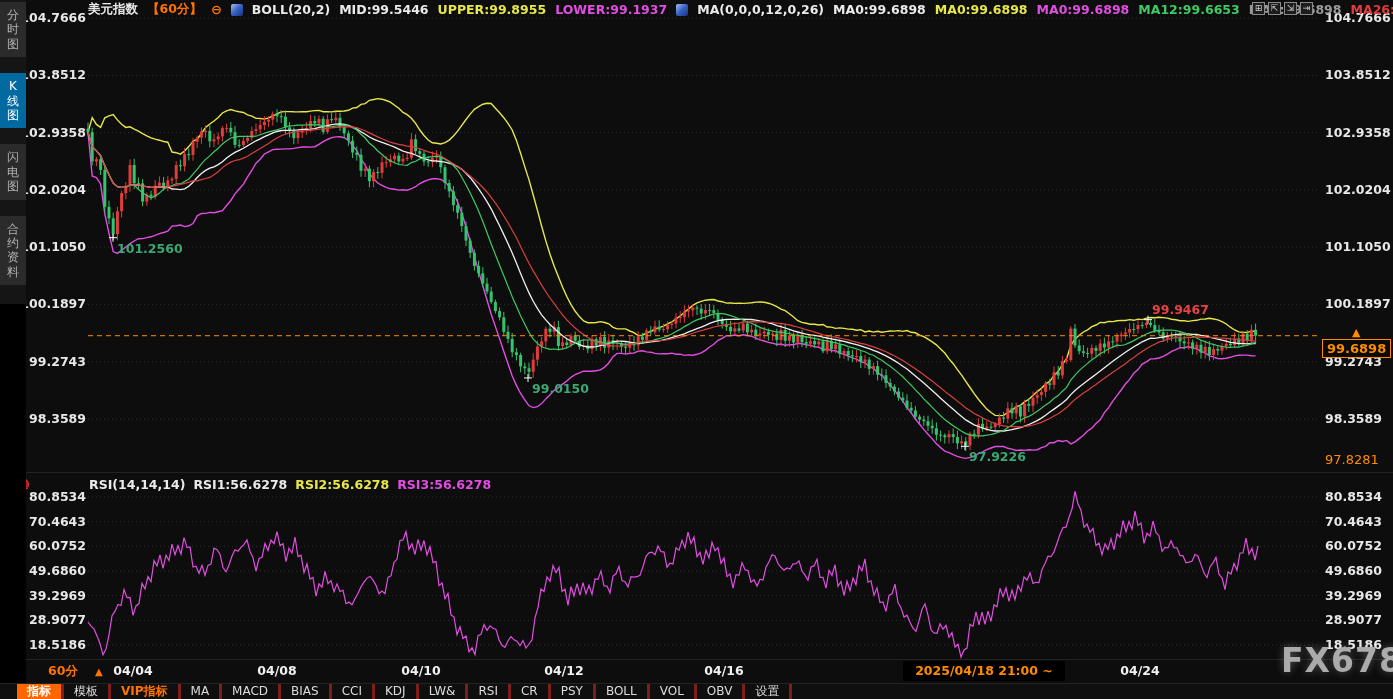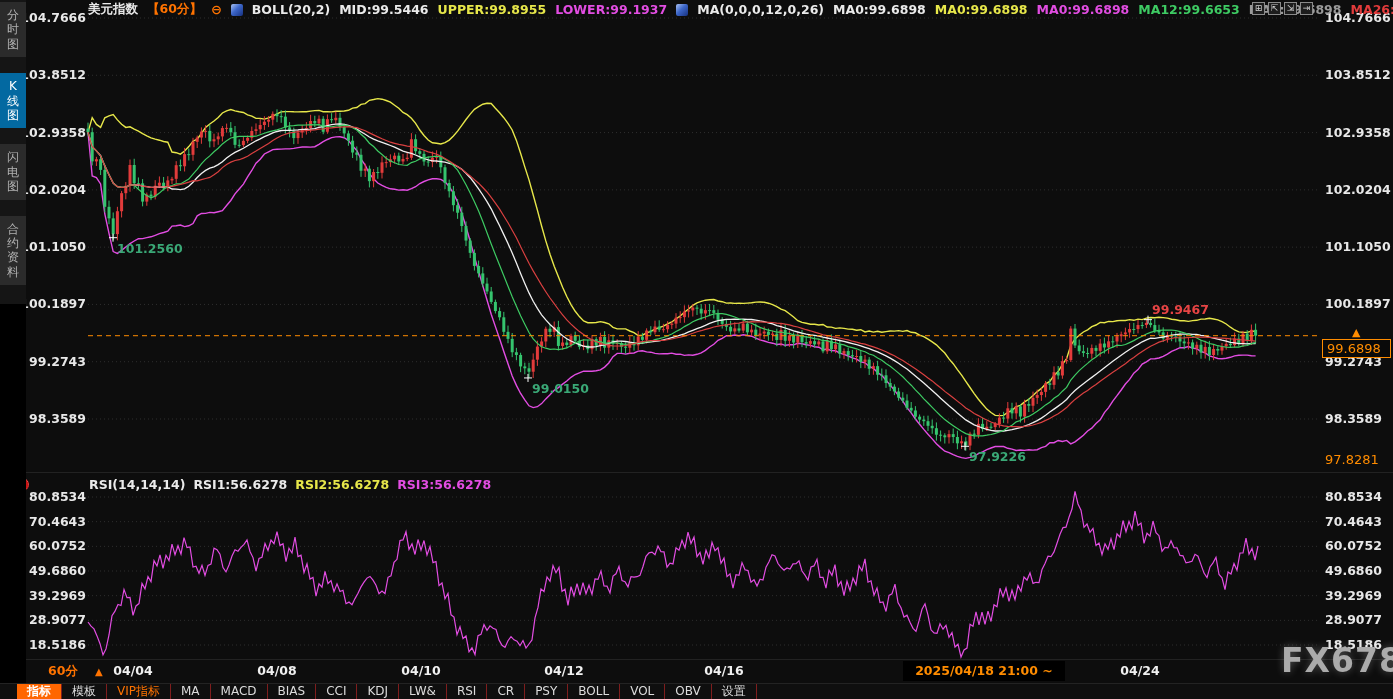--- a/index.html
+++ b/index.html
@@ -29,39 +29,39 @@
   #axis-left,#rsi-axis-left{position:absolute;left:28px;top:0;width:58px;height:699px}
   #axis-left .alab,#rsi-axis-left .alab{right:0}
   #axis-right,#rsi-axis-right{position:absolute;left:1325px;top:0;width:66px;height:699px}
   
   #rsi-header{position:absolute;left:16px;top:477px;display:flex;align-items:center;gap:8px;
               font-size:12.5px;font-weight:600;z-index:4}
   #alert-icon{width:13px;height:13px;border-radius:50%;background:#c81414;border:1px dotted #ff6a6a;
               color:#fff;font-size:8px;line-height:11px;text-align:center;margin-right:52px}
   
   #last-price-box{position:absolute;left:1322px;top:339px;width:69px;height:19px;border:1px solid #ff8c00;
-                  background:#0a0a0a;color:#ff8c00;font-size:13px;font-weight:400;line-height:17px;
+                  background:#0a0a0a;color:#ff8c00;font-size:13px;font-weight:700;line-height:17px;
                   padding-left:4px;z-index:4}
   #price-flag{position:absolute;left:1352px;top:326px;color:#ff8c00;font-size:11px;z-index:4}
   #session-low{position:absolute;left:1325px;top:452px;color:#ff8c00;font-size:13px;font-weight:400;z-index:4}
   
   #xaxis{position:absolute;left:0;top:660px;width:1393px;height:22px;font-size:12.5px;font-weight:700;z-index:4}
   #period-btn{position:absolute;left:48px;top:3px;color:#ff7300;display:flex;gap:17px;align-items:center;cursor:pointer}
   .pb-arrow{font-size:10px}
   .xdate{position:absolute;top:3px;transform:translateX(-50%);color:#f0f0f0}
   #selected-date{position:absolute;left:903px;top:1px;width:162px;height:20px;background:#000;color:#ff8c00;
                  text-align:center;line-height:20px;font-size:12.5px;font-weight:700}
   #watermark{position:absolute;left:1281px;top:641px;font-size:33px;font-weight:600;color:#ababab;
              letter-spacing:1px;text-shadow:0 0 8px rgba(255,255,255,.28);z-index:3}
   
   #toolbar{position:absolute;left:0;top:683px;width:1393px;height:16px;background:#0f0f0f;
            border-top:1px solid #232323;display:flex;align-items:center;padding-left:17px;font-size:12px;z-index:5}
-  .titem{padding:0 10px;height:16px;line-height:15px;color:#dcdcdc;border-right:1px solid #7f1d1d;cursor:pointer;white-space:nowrap}
+  .titem{padding:0 10px;height:16px;line-height:15px;color:#dcdcdc;border-right:3px solid #7f1d1d;cursor:pointer;white-space:nowrap}
   .titem.active{background:#ff6600;color:#fff;font-weight:700}
-  .titem.vip{color:#ff7300;font-weight:400}
+  .titem.vip{color:#ff7300;font-weight:700}
   .hdiv{position:absolute;left:26px;width:1367px;height:1px;background:#222;z-index:2}
 </style>
 </head>
 <body>
 
 <div id="app">
   <svg id="chart-svg" width="1393" height="699">
       <line x1="88" x2="1318" y1="18" y2="18" stroke="#2e2e2e" stroke-dasharray="1 3"></line>
       <line x1="88" x2="1318" y1="75.28660829938931" y2="75.28660829938931" stroke="#2e2e2e" stroke-dasharray="1 3"></line>
       <line x1="88" x2="1318" y1="132.57321659877954" y2="132.57321659877954" stroke="#2e2e2e" stroke-dasharray="1 3"></line>

